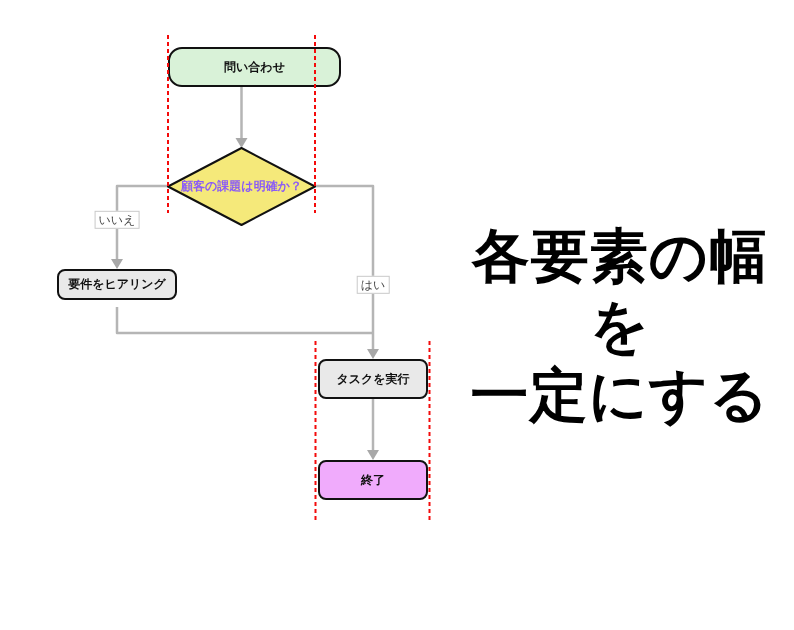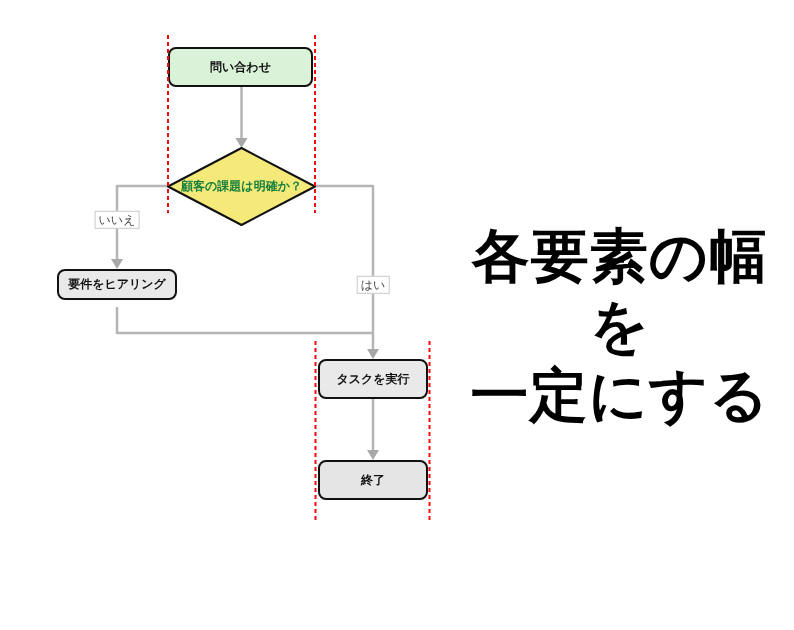--- a/index.html
+++ b/index.html
@@ -52,35 +52,35 @@
     display: flex;
     align-items: center;
     justify-content: center;
     font-size: 12px;
     font-weight: bold;
     color: #111111;
     text-align: center;
   }
   .node--start   { background: #d9f2d8; }
   .node--process { background: #e9e9e9; }
-  .node--end     { background: #e5e5e5; }
+  .node--end     { background: #f0abfc; }
 
   .diamond-label {
     position: absolute;
     z-index: 2;
     left: 168px;
     top: 148px;
     width: 147px;
     height: 77px;
     display: flex;
     align-items: center;
     justify-content: center;
     font-size: 12px;
     font-weight: bold;
-    color: #15803d;
+    color: #8b5cf6;
     text-align: center;
   }
 
   .edge-label {
     position: absolute;
     z-index: 2;
     transform: translate(-50%, -50%);
     background: #ffffff;
     border: 1px solid #c9c9c9;
     padding: 1px 3px;
@@ -121,21 +121,21 @@
     <polygon class="arrow" points="367,349 379,349 373,359"></polygon>
 
     <polyline class="wire" points="117,307 117,333 373,333"></polyline>
 
     <line class="wire" x1="373" y1="399" x2="373" y2="451"></line>
     <polygon class="arrow" points="367,450 379,450 373,460"></polygon>
 
     <polygon class="diamond-shape" points="241.5,148 315,186.5 241.5,225 168,186.5"></polygon>
   </svg>
 
-  <div class="node node--start" style="left:168px; top:47px; width:145px; height:40px;">
+  <div class="node node--start" style="left:168px; top:47px; width:173px; height:40px;border-radius:14px;">
     <span>問い合わせ</span>
   </div>
 
   <div class="diamond-label">顧客の課題は明確か？</div>
 
   <div class="node node--process" style="left:57px; top:269px; width:120px; height:31px;">
     <span>要件をヒアリング</span>
   </div>
 
   <div class="node node--process" style="left:318px; top:359px; width:110px; height:40px;">

